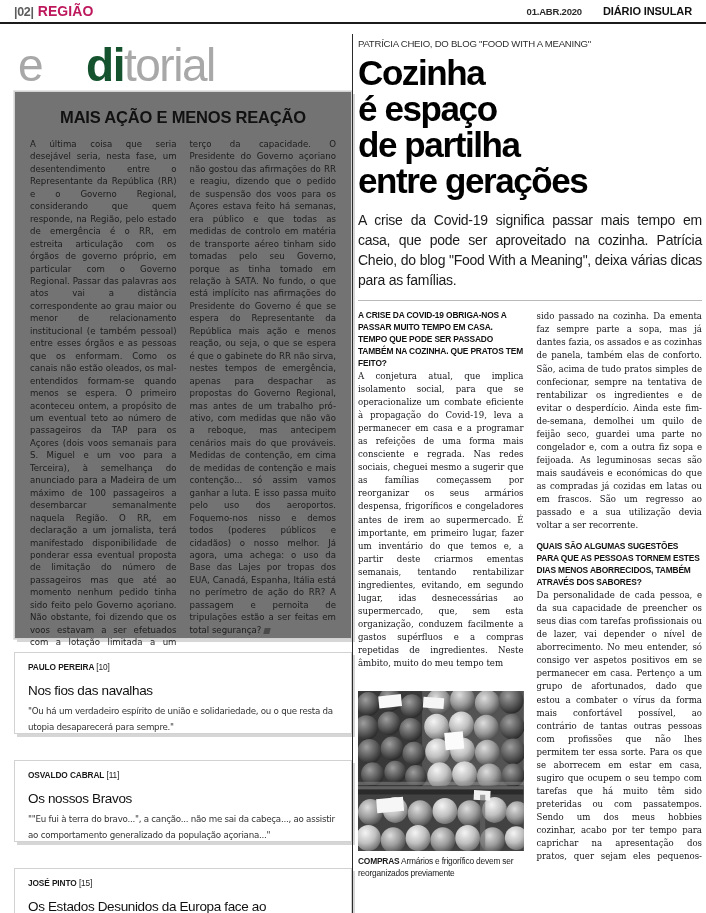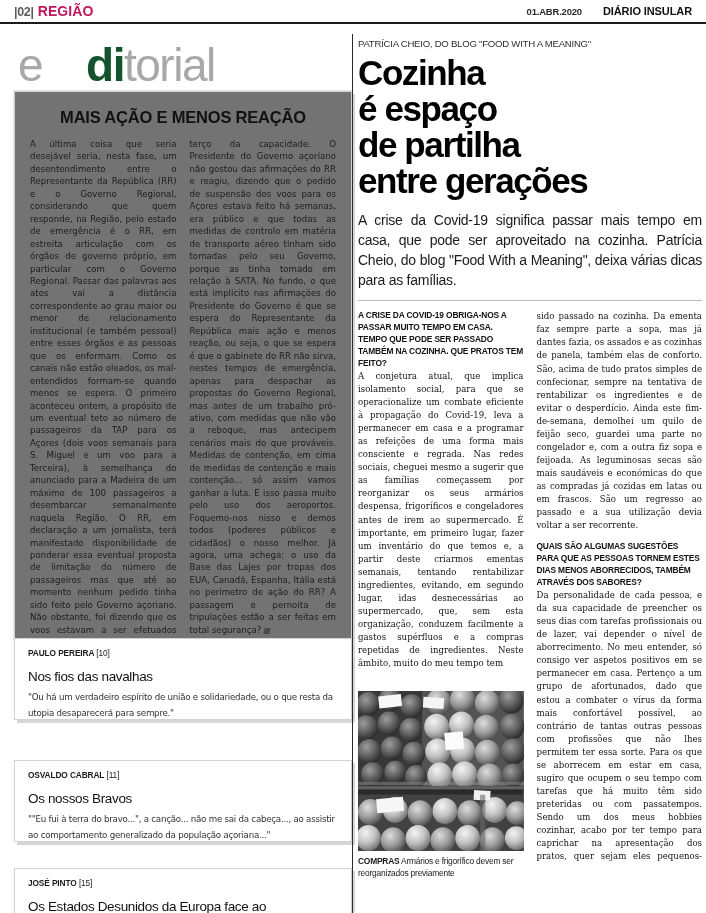--- a/index.html
+++ b/index.html
@@ -99,21 +99,21 @@
   
   .opinion-card {
     position: absolute;
     left: 0;
     width: 338px;
     background: #fff;
     border: 1px solid #d2d2d2;
     box-shadow: 3px 3px 0 0 #d6d6d6;
     padding: 9px 13px 10px 13px;
   }
-  #op-0 { top: 604px; height: 82px; }
+  #op-0 { top: 618px; height: 82px; }
   #op-1 { top: 726px; height: 82px; }
   #op-2 { top: 834px; height: 78px; }
 
   .op-author {
     font-size: 8.3px;
     font-weight: 700;
     letter-spacing: -0.1px;
     color: #1a1a1a;
     margin-bottom: 4px;
   }

